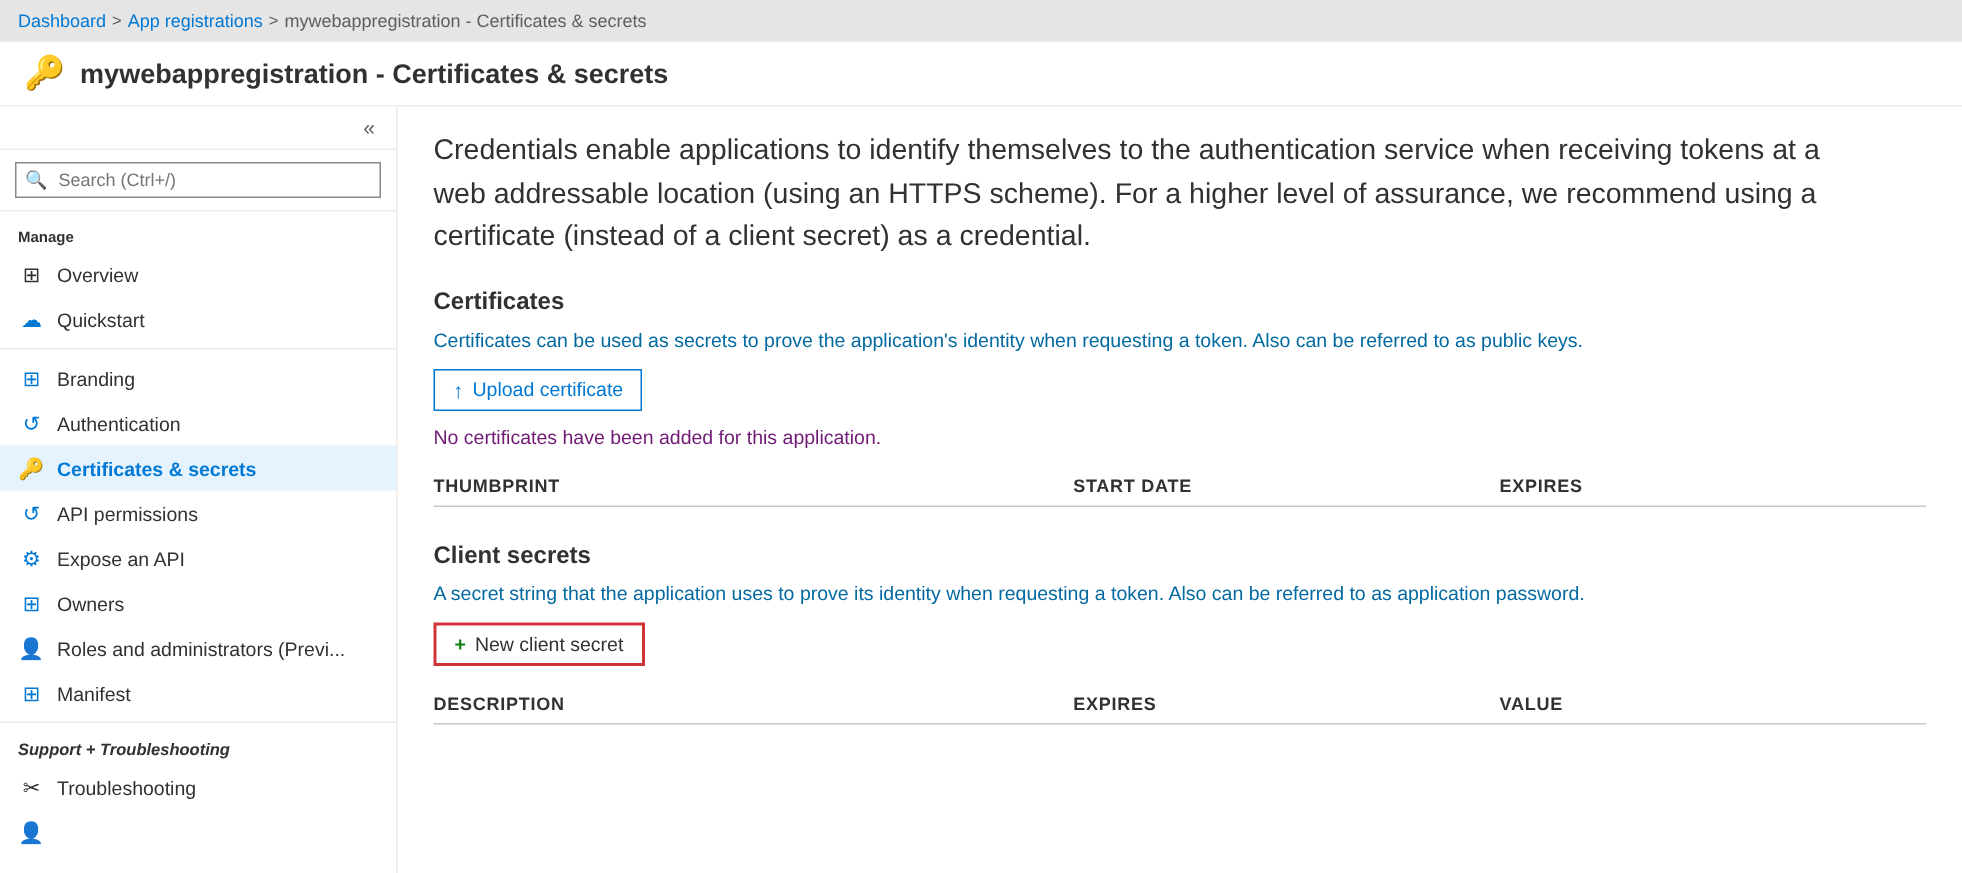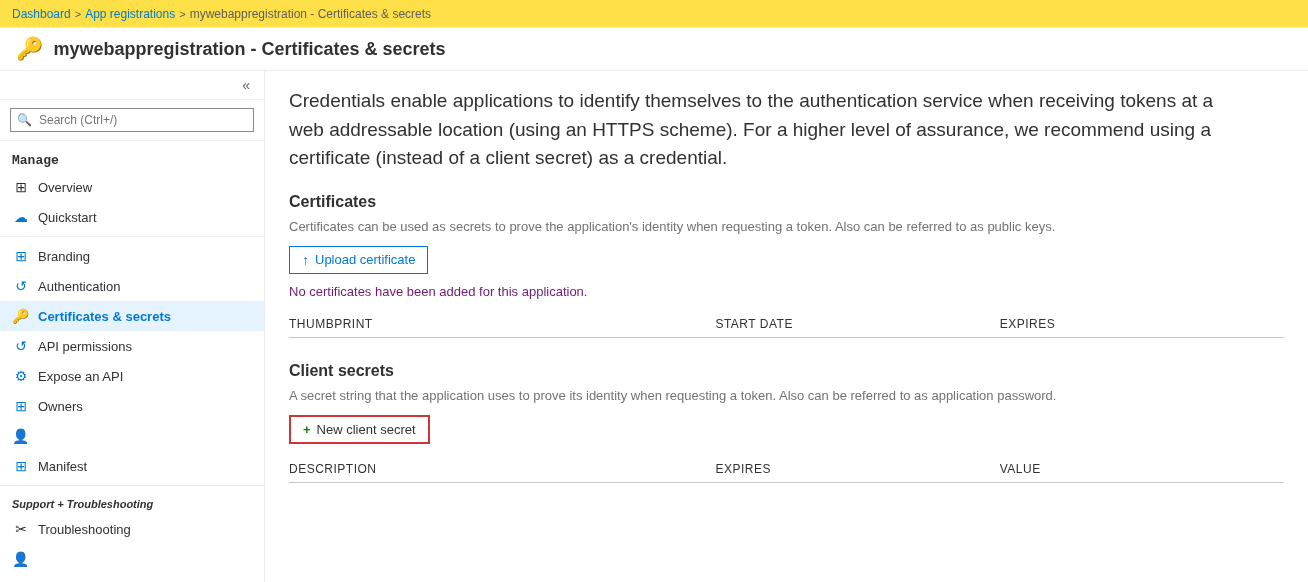--- a/index.html
+++ b/index.html
@@ -1,20 +1,20 @@
 <!DOCTYPE html>
 <html><head>
   <meta charset="utf-8">
   <style>
     * { box-sizing: border-box; margin: 0; padding: 0; }
     body { font-family: 'Segoe UI', sans-serif; font-size: 13px; color: #323130; background: #fff; display: flex; flex-direction: column; height: 582px; overflow: hidden; }
 
     
     .breadcrumb-bar {
-      background: #fde047;
+      background: #e5e5e5;
       border-bottom: 1px solid #edebe9;
       padding: 4px 12px;
       display: flex;
       align-items: center;
       font-size: 12px;
       color: #0078d4;
       gap: 4px;
       min-height: 28px;
     }
     .breadcrumb-bar span { color: #605e5c; }
@@ -85,26 +85,25 @@
     .search-icon-inside {
       position: absolute;
       left: 7px;
       top: 50%;
       transform: translateY(-50%);
       color: #605e5c;
       font-size: 12px;
     }
 
     .sidebar-section-label {
-      font-size: 13px;
+      font-size: 10px;
       font-weight: 600;
       color: #323130;
       padding: 12px 12px 4px 12px;
       text-transform: none;
-      font-family: Liberation Mono, monospace;
     }
 
     .sidebar-item {
       display: flex;
       align-items: center;
       padding: 7px 12px;
       cursor: pointer;
       gap: 8px;
       font-size: 13px;
       color: #323130;
@@ -132,21 +131,21 @@
 
     .section-title {
       font-size: 16px;
       font-weight: 600;
       color: #323130;
       margin-bottom: 8px;
     }
 
     .section-description {
       font-size: 13px;
-      color: #737373;
+      color: #0369a1;
       margin-bottom: 12px;
     }
 
     .btn-upload {
       display: inline-flex;
       align-items: center;
       gap: 6px;
       border: 1px solid #0078d4;
       color: #0078d4;
       background: #fff;
@@ -166,21 +165,21 @@
       display: grid;
       border-bottom: 1px solid #c8c6c4;
       padding: 6px 0;
       margin-bottom: 4px;
     }
     .cert-table-header { grid-template-columns: 3fr 2fr 2fr; }
     .secrets-table-header { grid-template-columns: 3fr 2fr 2fr; }
 
     .table-header-cell {
       font-size: 12px;
-      font-weight: 400;
+      font-weight: 700;
       color: #323130;
       text-transform: uppercase;
       letter-spacing: 0.5px;
     }
 
     .client-secrets-section { margin-top: 24px; }
 
     .btn-new-secret {
       display: inline-flex;
       align-items: center;
@@ -272,20 +271,21 @@
       <span class="sidebar-item-label">Expose an API</span>
     </div>
 
     <div class="sidebar-item">
       <span class="sidebar-item-icon" style="color:#0078d4;">⊞</span>
       <span class="sidebar-item-label">Owners</span>
     </div>
 
     <div class="sidebar-item">
       <span class="sidebar-item-icon" style="color:#0078d4;">👤</span>
+      <span class="sidebar-item-label">Roles and administrators (Previ...</span>
     </div>
 
     <div class="sidebar-item">
       <span class="sidebar-item-icon" style="color:#0078d4;">⊞</span>
       <span class="sidebar-item-label">Manifest</span>
     </div>
 
     <div class="sidebar-divider"></div>
 
     <div class="support-section-label">Support + Troubleshooting</div>

